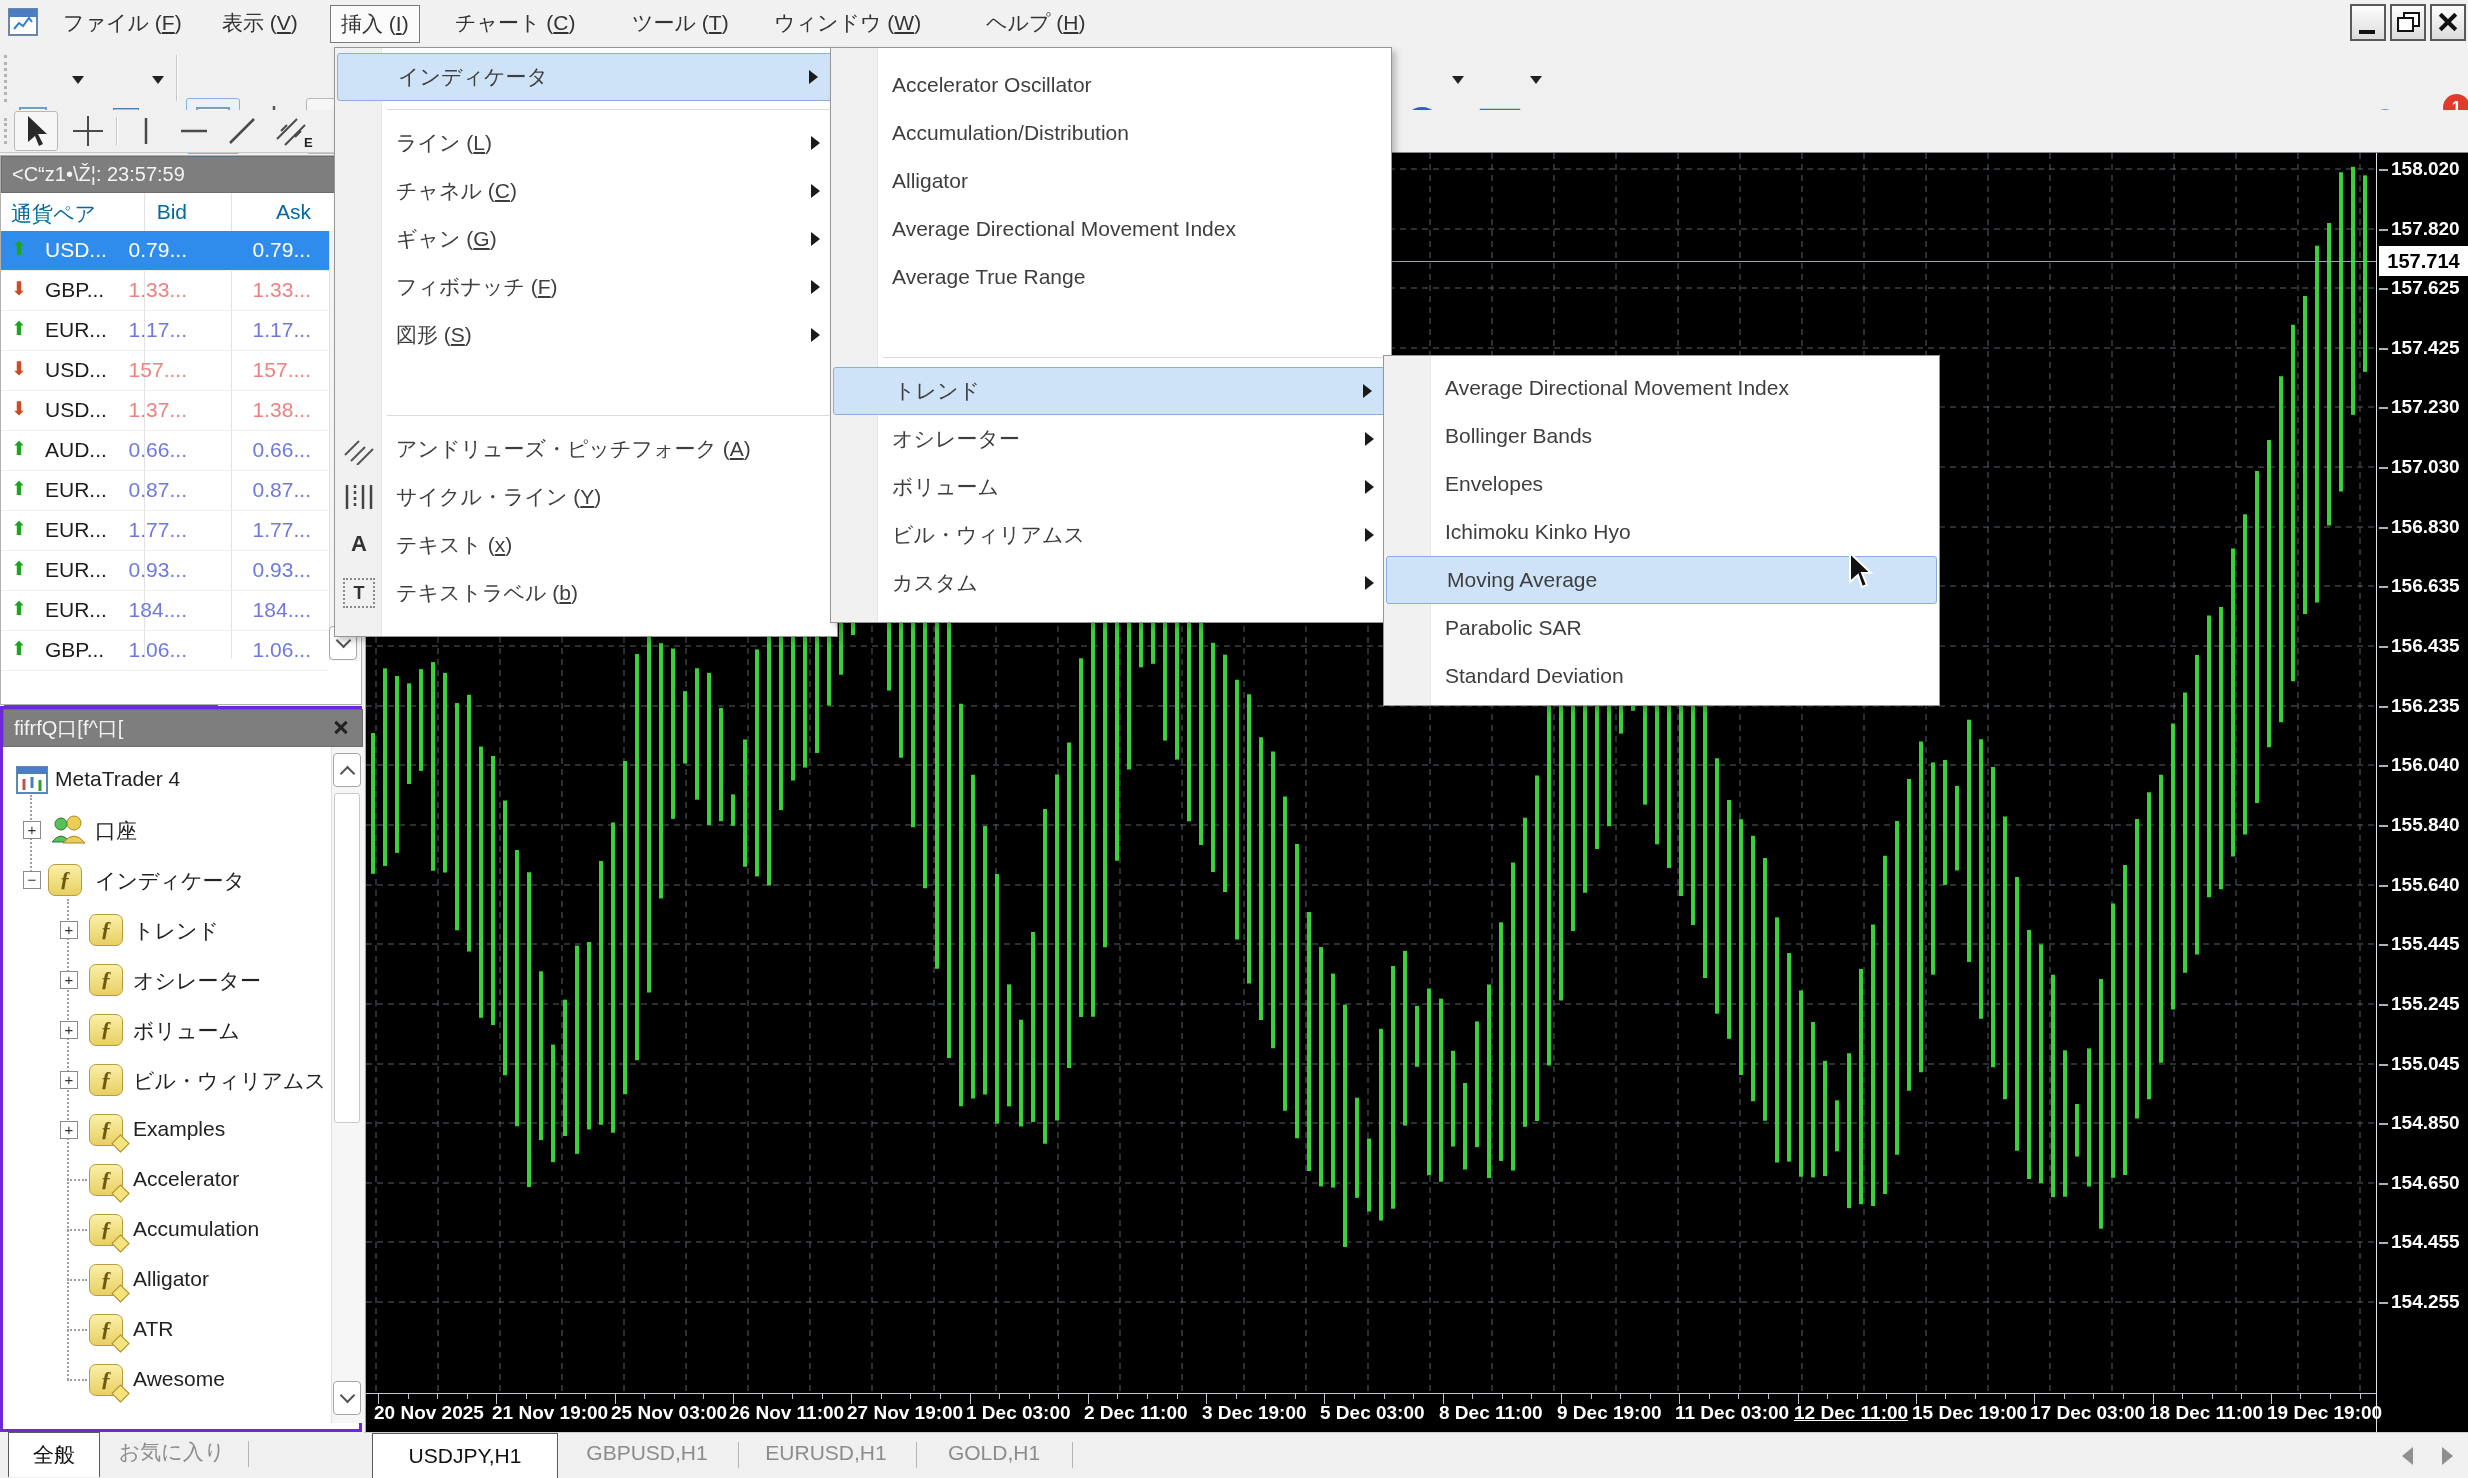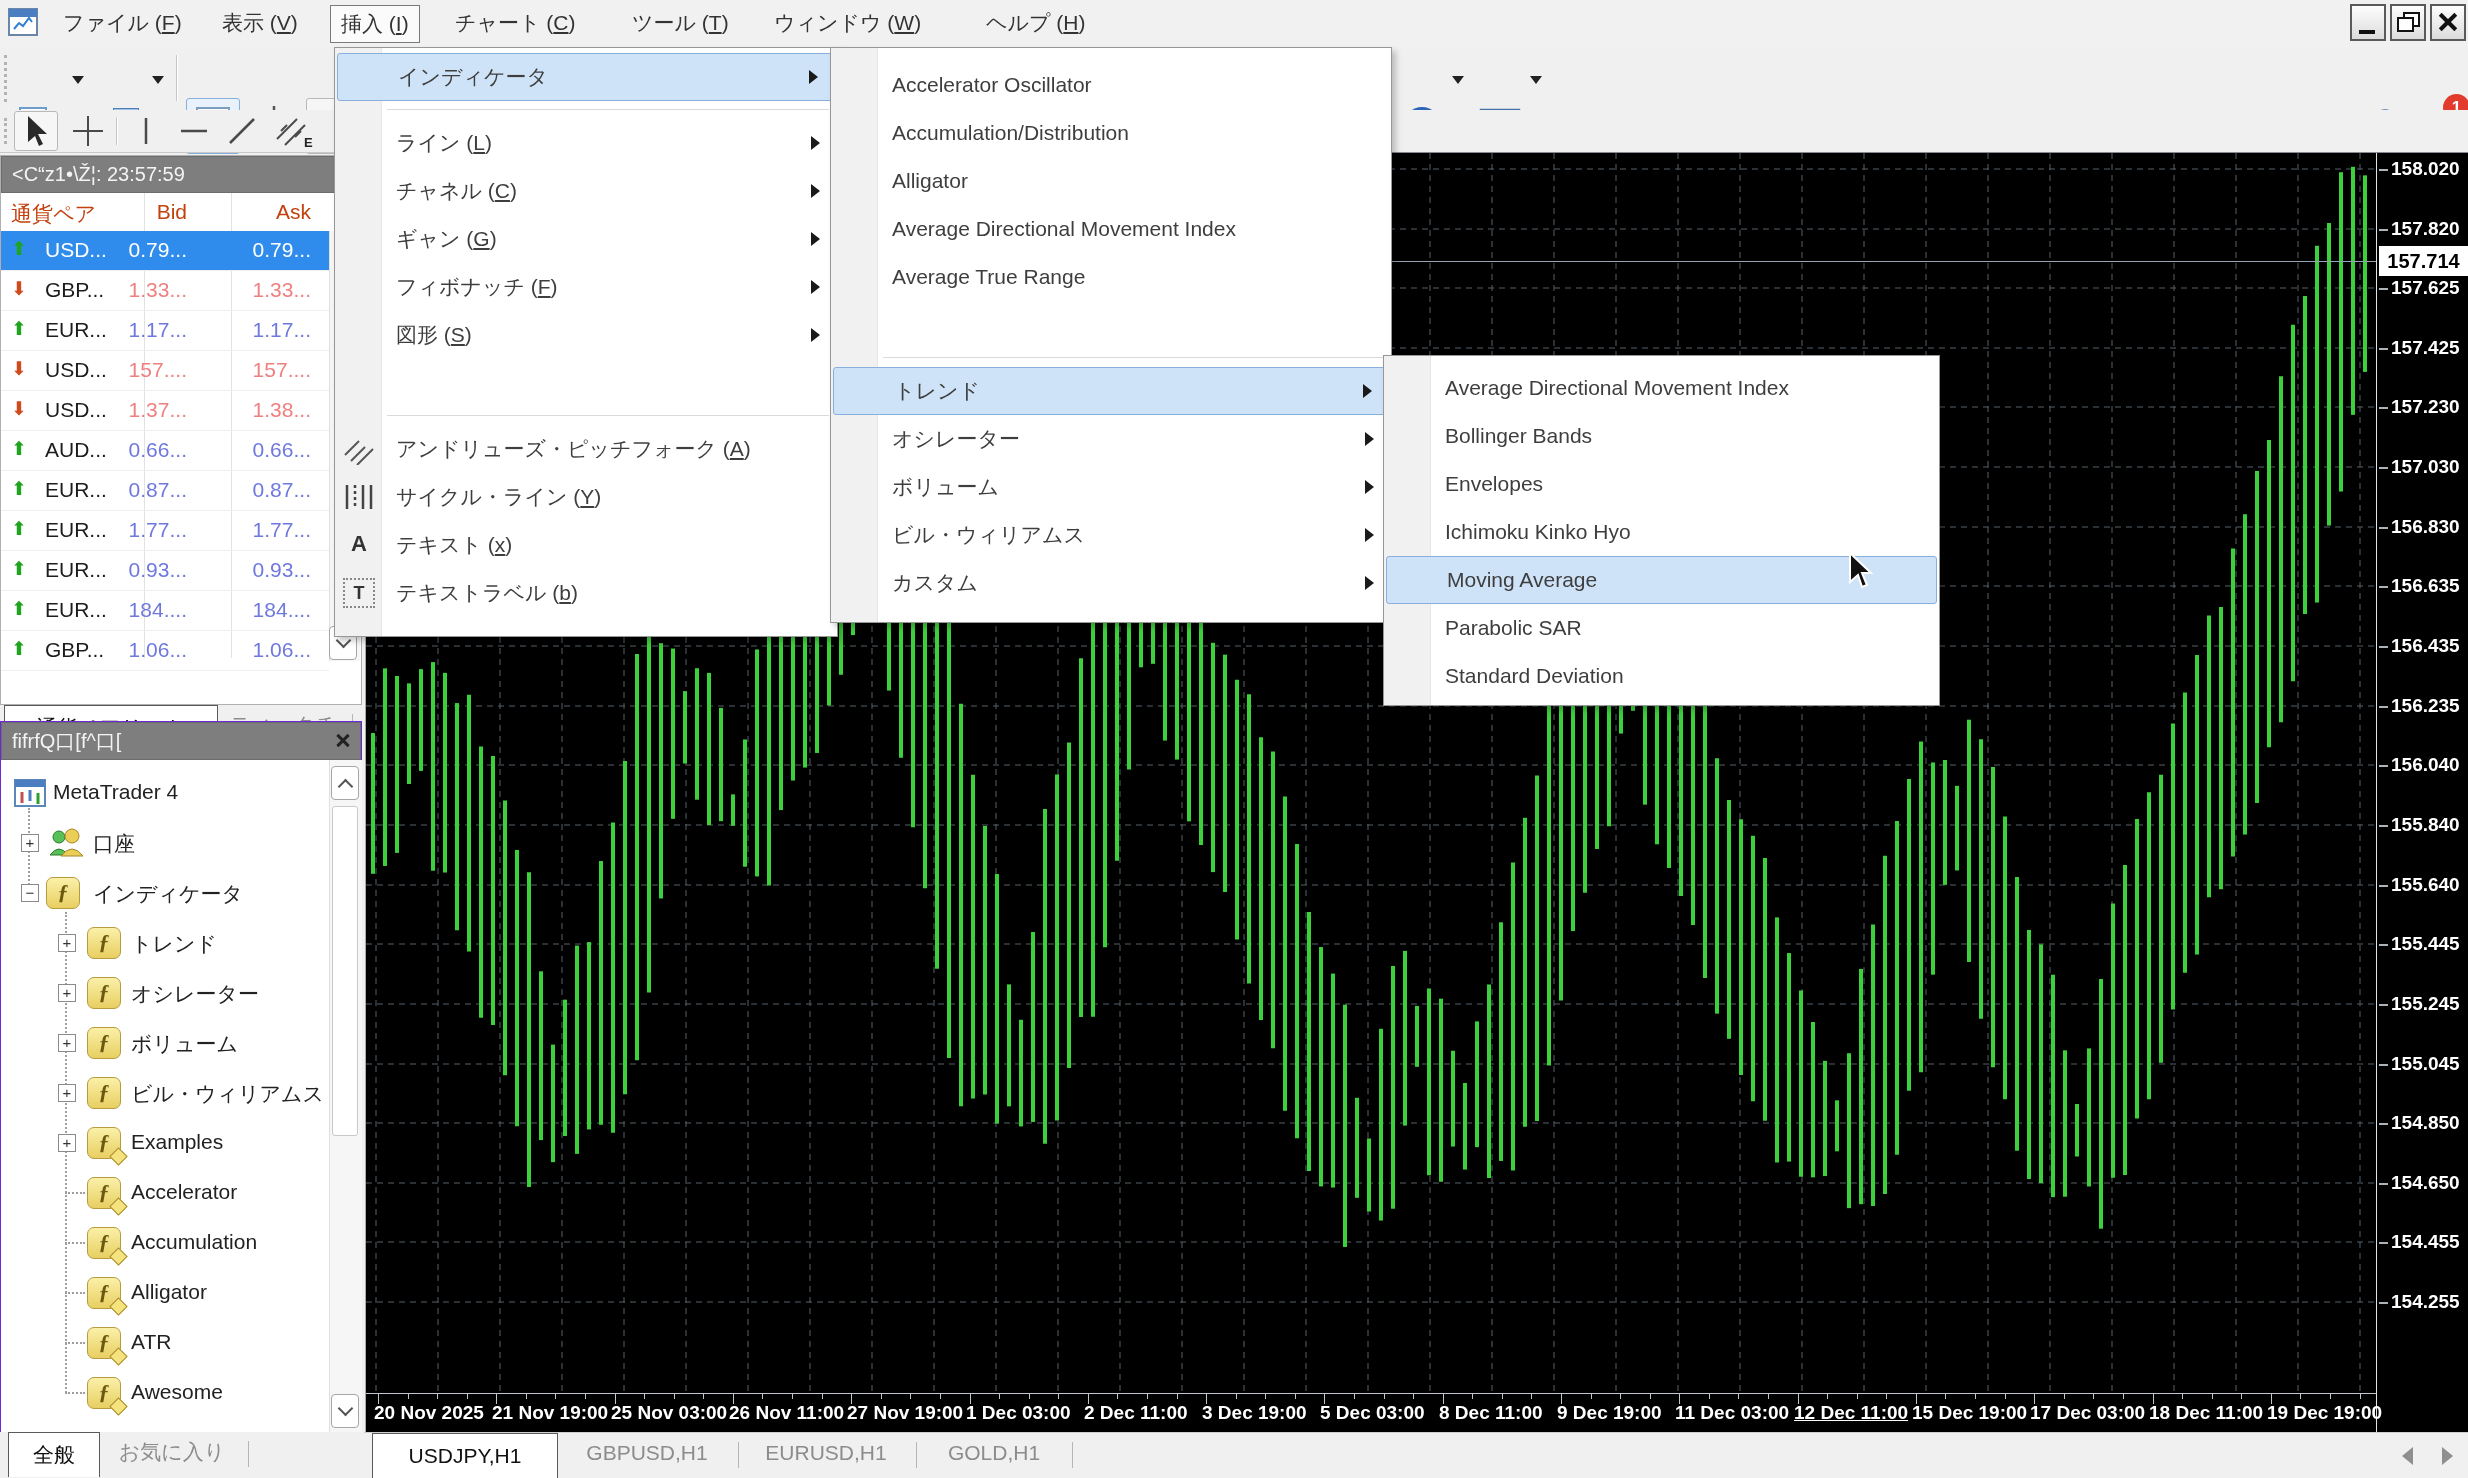--- a/index.html
+++ b/index.html
@@ -24,21 +24,21 @@
   .grip{position:absolute;top:8px;bottom:8px;width:0;border-left:3px dotted #b3b3b3;}
   .tb-btn{position:absolute;display:flex;align-items:center;justify-content:center;box-sizing:border-box;}
   .tb-btn.pressed{background:#e9f2fb;border:1px solid #86b1de;border-radius:3px;}
   .tb-btn.pressed2{background:#f6f6f6;border:1px solid #b9b9b9;border-radius:3px;}
   .tb-sep{position:absolute;top:8px;width:1px;background:#c6c6c6;box-shadow:1px 0 0 #ffffff;}
   .dd-arrow{position:absolute;top:50%;margin-top:-3px;width:0;height:0;border-left:6px solid transparent;border-right:6px solid transparent;border-top:8px solid #222;}
   
   .panel-title{position:absolute;background:#7e7e7e;color:#f3f3f3;font-size:20px;border:1px solid #6c6c6c;box-sizing:border-box;padding:0 10px;display:flex;align-items:center;}
   #market-watch{position:absolute;left:0;top:155px;width:362px;height:550px;background:#fff;border:1px solid #b0b0b0;box-sizing:border-box;}
   #mw-title{left:0;top:0;width:360px;height:37px;}
-  #mw-header{position:absolute;left:0;top:37px;width:328px;height:38px;font-size:21px;color:#c2410c;border-bottom:1px solid #cfcfcf;}
+  #mw-header{position:absolute;left:0;top:37px;width:328px;height:38px;font-size:21px;color:#0369a1;border-bottom:1px solid #cfcfcf;}
   #mw-header .c1{position:absolute;left:10px;top:7px;}
   #mw-header .c2{position:absolute;right:142px;top:7px;}
   #mw-header .c3{position:absolute;right:18px;top:7px;}
   .mw-colline{position:absolute;top:37px;bottom:46px;width:1px;background:#e2e2e2;}
   #mw-rows{position:absolute;left:0;top:75px;width:328px;}
   .mw-row{position:relative;height:39px;border-bottom:1px solid #efefef;font-size:21px;}
   .mw-row.sel{background:#2f8ced;color:#fff;}
   .mw-arrow{position:absolute;left:10px;top:6px;font-size:19px;}
   .mw-arrow.up{color:#1fa41f;} .mw-arrow.down{color:#d2491f;}
   .mw-sym{position:absolute;left:44px;top:7px;color:#1c1c1c;}
@@ -49,21 +49,21 @@
   .scroll-btn{position:absolute;width:28px;height:34px;background:#fff;border:1px solid #a6a6a6;border-radius:4px;box-sizing:border-box;}
   .chev{position:absolute;left:8px;width:9px;height:9px;border-right:2px solid #555;border-bottom:2px solid #555;}
   .chev.down{top:8px;transform:rotate(45deg);} .chev.up{top:14px;transform:rotate(-135deg);}
   .scroll-thumb{position:absolute;width:26px;background:#fff;border:1px solid #c9c9c9;border-radius:3px;box-sizing:border-box;}
   
   .tab{position:absolute;font-size:21px;color:#8c8c8c;display:flex;align-items:center;justify-content:center;}
   .tab.active{background:#fff;border:1px solid #5a5a5a;border-bottom:none;color:#111;}
   .tab-sep{position:absolute;width:1px;height:26px;background:#b5b5b5;}
   #mw-tabs{position:absolute;left:0;top:705px;width:362px;height:46px;background:#f0f0f0;}
   
-  #navigator{position:absolute;left:0;top:721px;width:362px;height:726px;background:#fff;border:1px solid #6d28d9;box-sizing:border-box;}
+  #navigator{position:absolute;left:0;top:706px;width:362px;height:726px;background:#fff;border:3px solid #6d28d9;box-sizing:border-box;}
   #nav-title{left:0;top:0;width:360px;height:38px;}
   #nav-close{position:absolute;right:8px;top:8px;width:20px;height:20px;}
   #nav-close .x1,#nav-close .x2{position:absolute;left:2px;top:9px;width:16px;height:3px;background:#222;}
   #nav-close .x1{transform:rotate(45deg);} #nav-close .x2{transform:rotate(-45deg);}
   #nav-tree{position:absolute;left:0;top:38px;width:328px;height:676px;overflow:hidden;background:#fff;}
   .tree-row{position:absolute;left:0;width:328px;height:50px;font-size:21px;color:#222;}
   .tree-lbl{position:absolute;top:12px;white-space:nowrap;}
   .expander{position:absolute;top:16px;width:18px;height:18px;background:#fff;border:1px solid #8a8a8a;box-sizing:border-box;
             font-size:15px;line-height:15px;text-align:center;color:#333;z-index:2;}
   .ticon{position:absolute;top:9px;width:36px;height:32px;}

